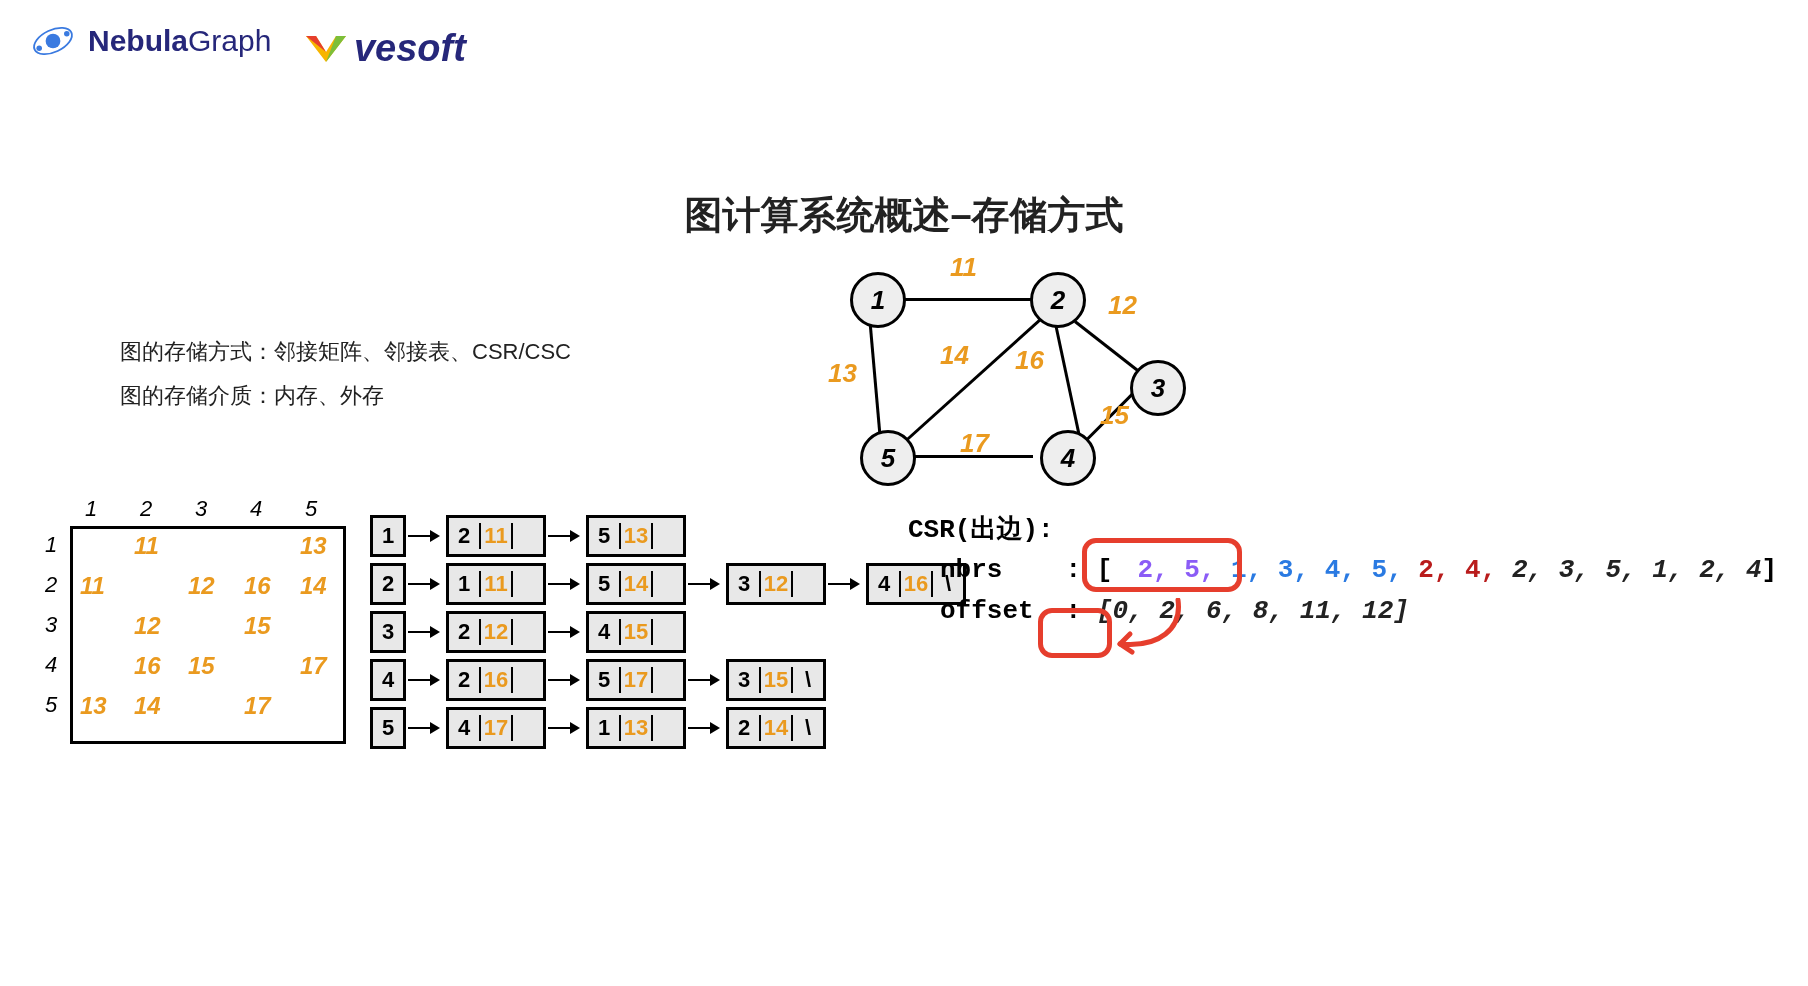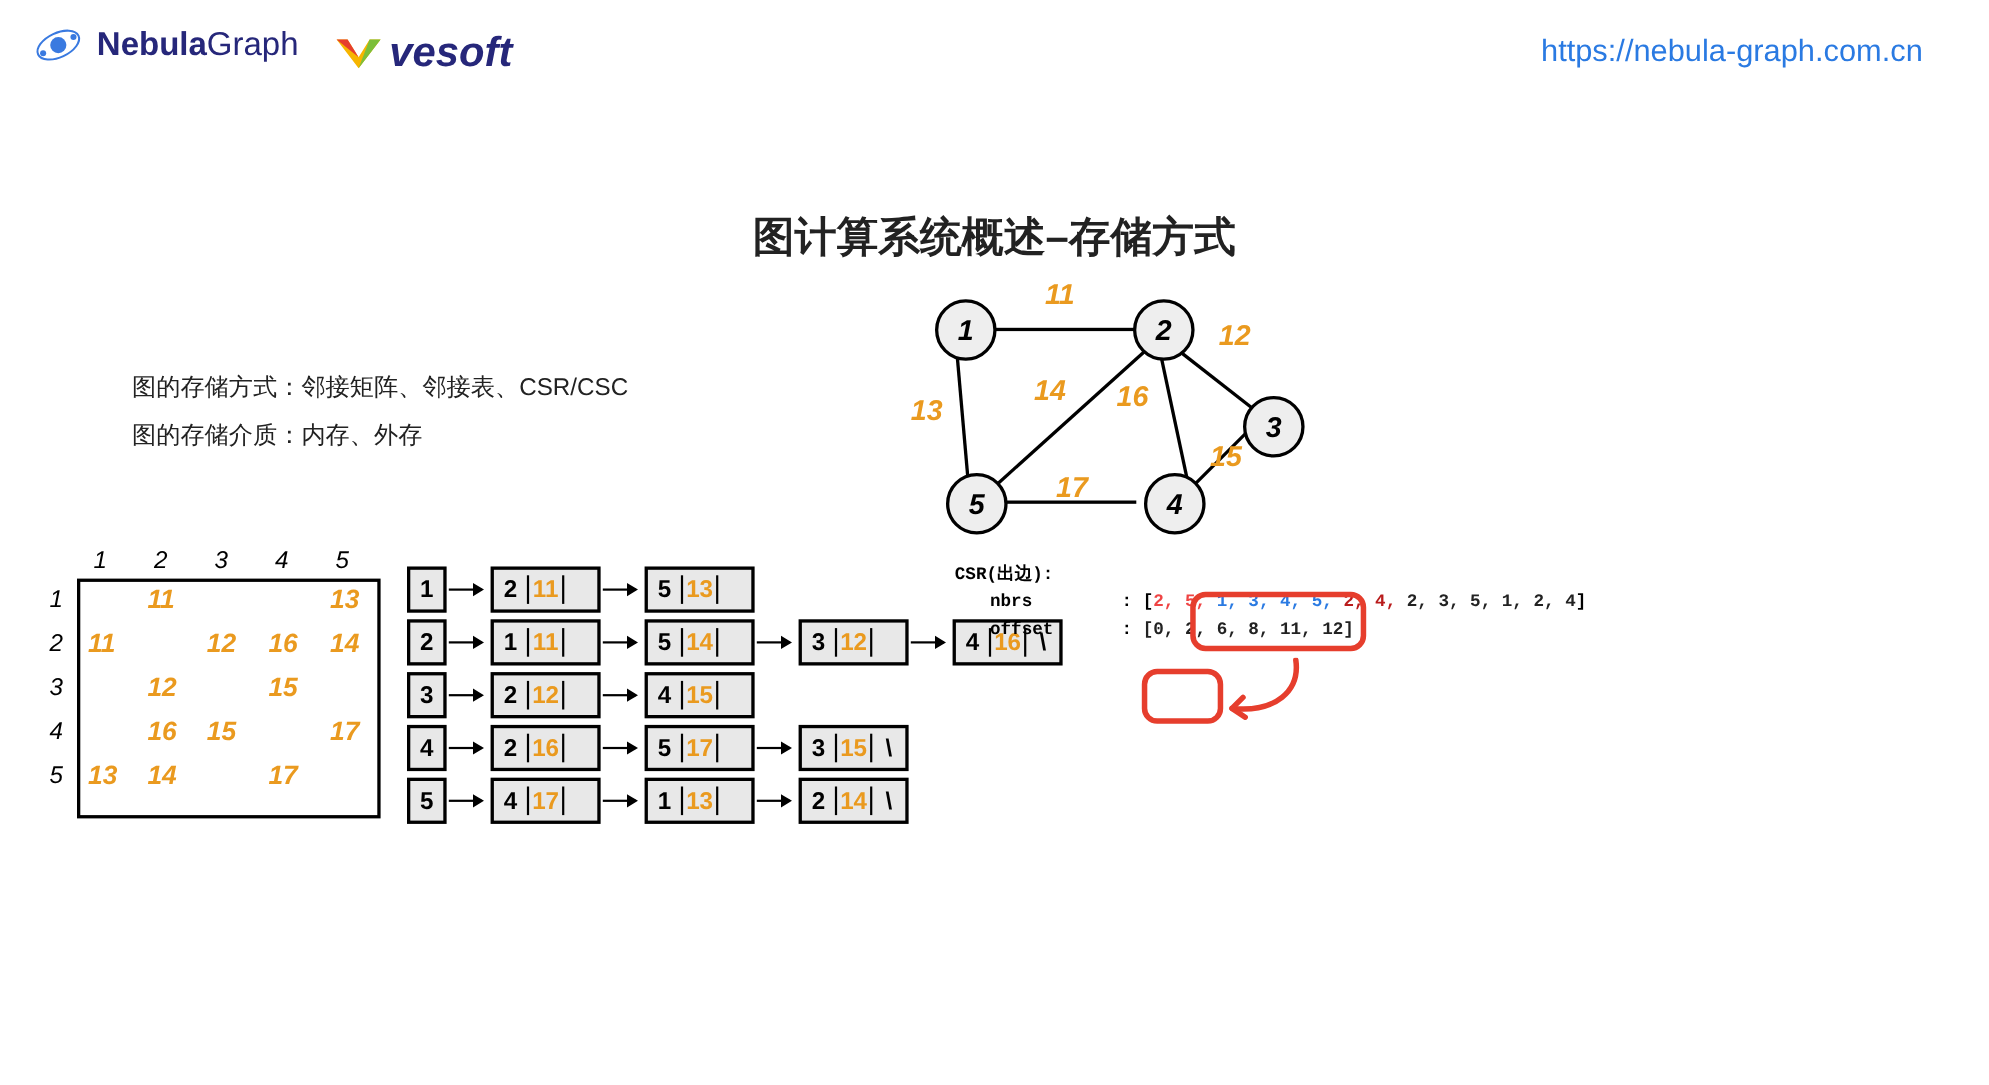--- a/index.html
+++ b/index.html
@@ -41,26 +41,26 @@
   .al-box{border:3px solid #000;background:#e8e8e8;height:36px;display:flex;align-items:center;}
   .al-id{width:30px;justify-content:center;font-weight:800;font-size:22px;}
   .al-cell{margin-left:6px;}
   .al-cell .nbr{width:30px;border-right:2px solid #000;text-align:center;font-weight:800;font-size:22px;}
   .al-cell .w{width:30px;border-right:2px solid #000;text-align:center;font-weight:700;font-size:22px;color:#ea9a1f;}
   .al-cell .ptr{width:30px;text-align:center;font-weight:800;font-size:22px;}
   .arrow{width:30px;height:2px;background:#000;position:relative;margin:0 2px;}
   .arrow:after{content:"";position:absolute;right:-2px;top:-5px;border-left:10px solid #000;border-top:6px solid transparent;border-bottom:6px solid transparent;}
 
   
-  .csr{position:absolute;top:510px;left:868px;font-size:16px;font-family:"Courier New",monospace;font-weight:700;line-height:1.55;}
+  .csr{position:absolute;top:510px;left:908px;font-size:26px;font-family:"Courier New",monospace;font-weight:700;line-height:1.55;}
   .csr .lbl{display:inline-block;width:110px;margin-left:32px;}
-  .csr .red{color:#ef4444;}
+  .csr .red{color:#8b5cf6;margin-left:25px;}
   .csr .blue{color:#2a7ae2;}
   .csr .green{color:#b91c1c;}
-  .csr .plain{color:#222;}
+  .csr .plain{color:#222;font-style:italic;}
 
   
   .redbox{position:absolute;border:5px solid #e63e2d;border-radius:14px;pointer-events:none;}
 
   .red-arrow{position:absolute;width:90px;height:60px;pointer-events:none;}
 </style>
 </head>
 <body>
 
 <div class="page">
@@ -76,21 +76,20 @@
       <span class="logo-text"><b>Nebula</b><span>Graph</span></span>
     </div>
     <div class="vesoft">
       <svg class="v-icon" viewBox="0 0 44 32">
         <path d="M2 4 L22 30 L42 4 L32 4 L22 20 L12 4 Z" fill="#f7b500"></path>
         <path d="M2 4 L12 4 L22 20 Z" fill="#e63e2d"></path>
         <path d="M32 4 L42 4 L22 30 Z" fill="#7cbf3a"></path>
       </svg>
       <span class="v-text">vesoft</span>
     </div>
-    <a class="url">https://nebula-graph.com.cn</a>
   </div>
 
   <div class="title">图计算系统概述–存储方式</div>
 
   <div class="bullets">
     <div>图的存储方式：邻接矩阵、邻接表、CSR/CSC</div>
     <div>图的存储介质：内存、外存</div>
   </div>
 
   <div class="graph">

